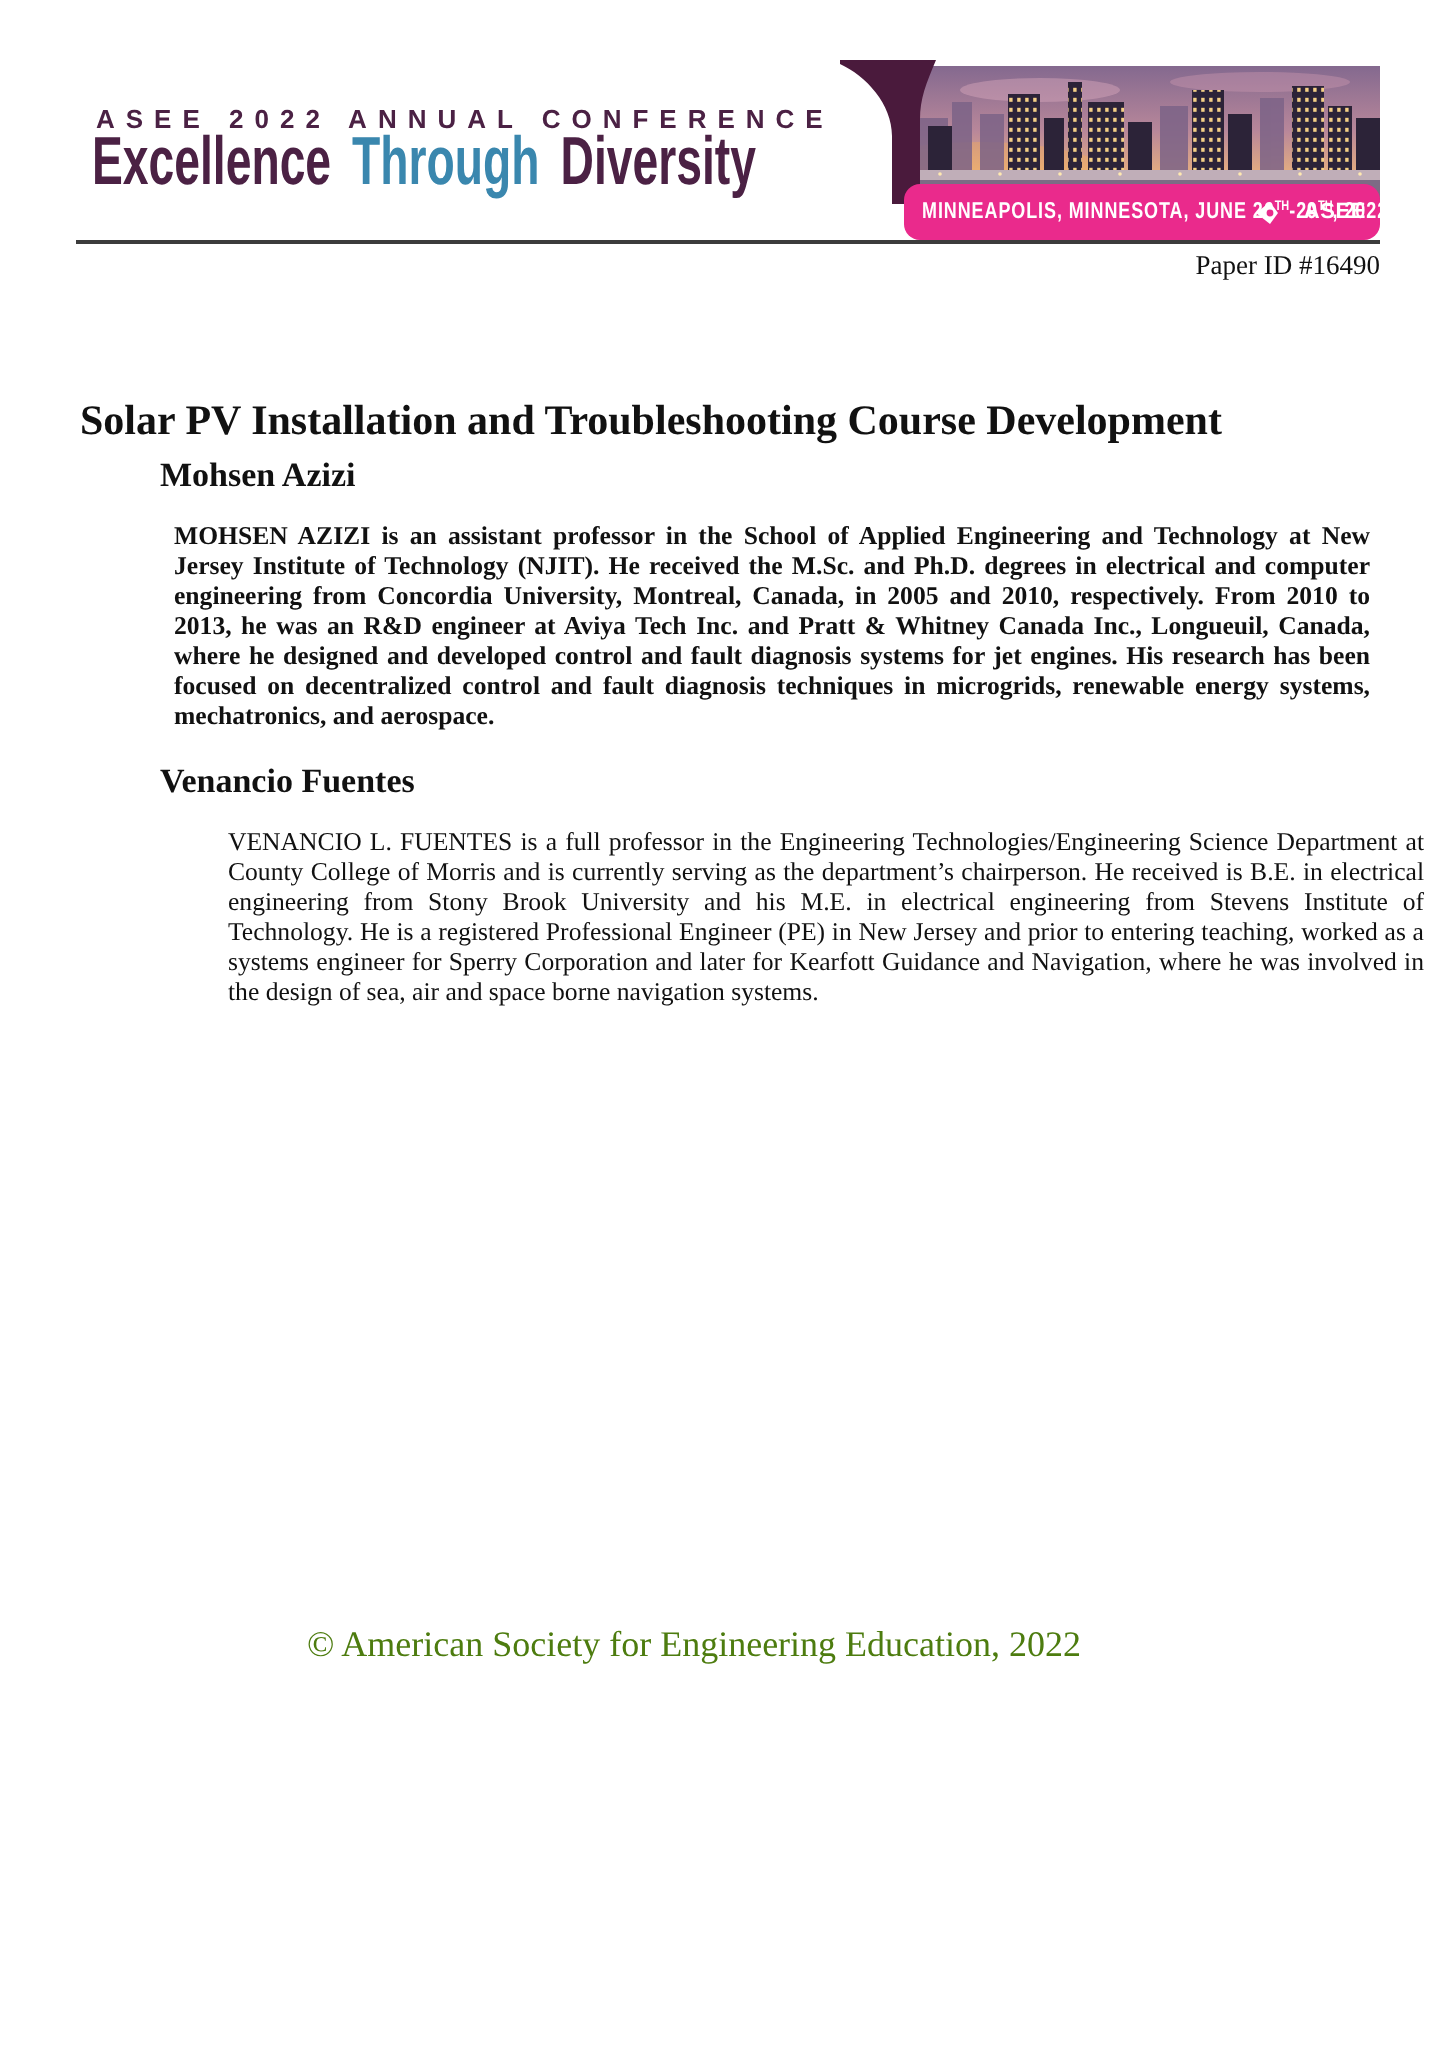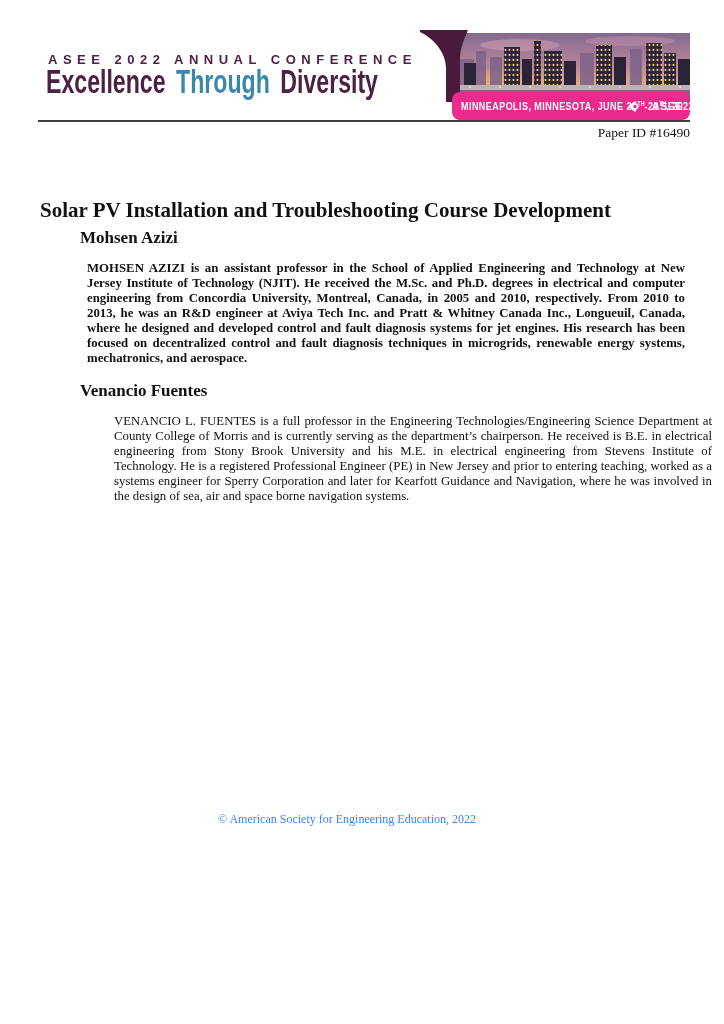--- a/index.html
+++ b/index.html
@@ -72,21 +72,21 @@
   .author-name.a0{top:228px;}
   .author-name.a1{top:381px;}
   .author-bio{
     position:absolute;left:87px;width:598px;
     font-size:12.8px;line-height:15px;text-align:justify;
   }
   .author-bio.b0{top:261px;font-weight:bold;}
   .author-bio.b1{top:414px;margin-left:27px;}
   
   .footer{position:absolute;left:40px;top:812px;width:614px;text-align:center;}
-  .footer-copyright{font-size:12px;color:#3b82f6;}
+  .footer-copyright{font-size:18px;color:#4d7c0f;}
   .footer-powered{font-size:12.2px;color:var(--muted);margin-top:2px;}
 </style>
 </head>
 <body>
 
 <div class="page">
 
   <div class="conference-line">ASEE 2022 ANNUAL CONFERENCE</div>
 
   <div class="tagline">

